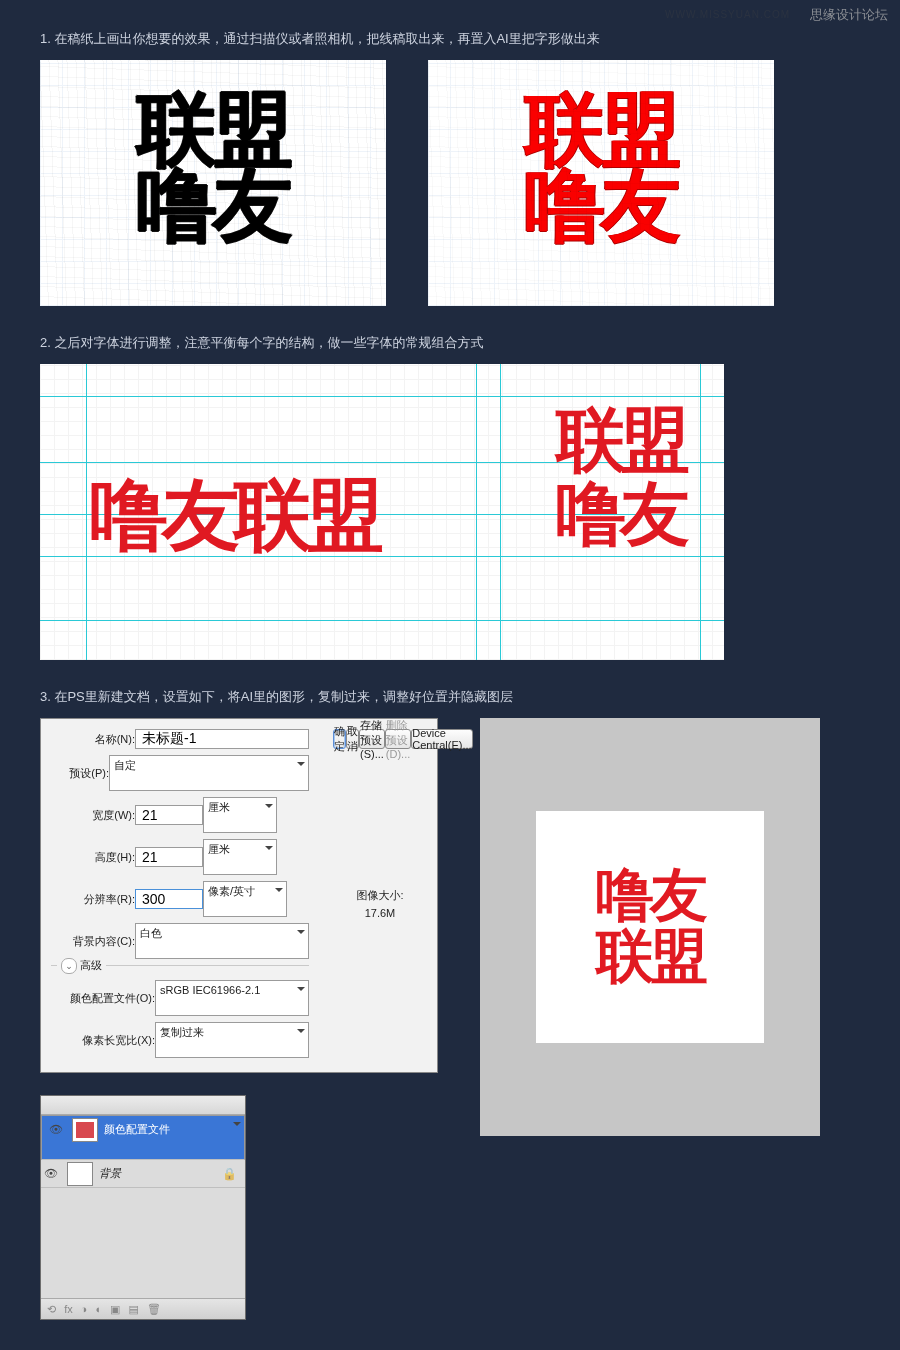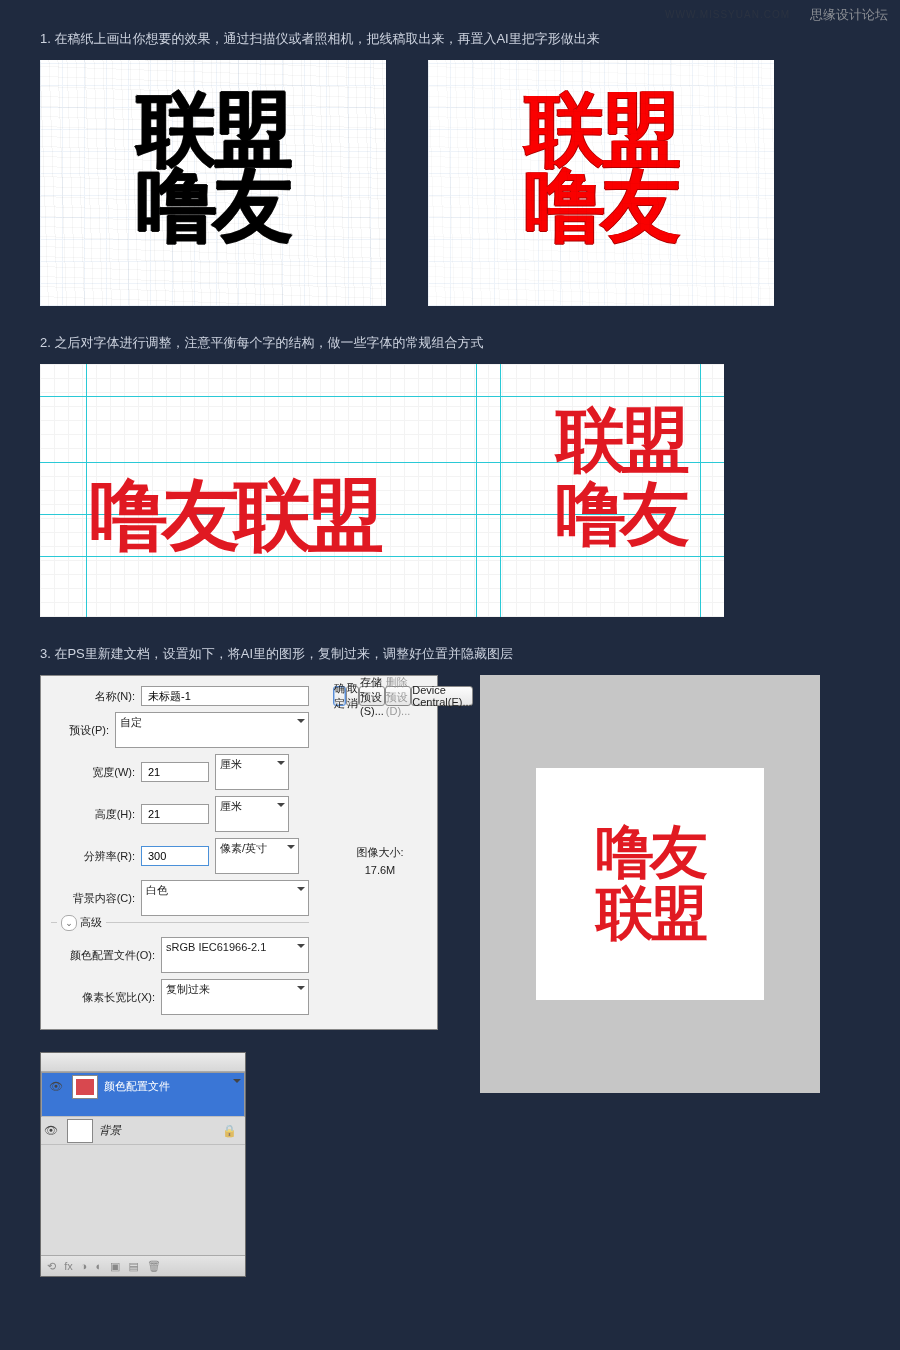--- a/index.html
+++ b/index.html
@@ -15,35 +15,35 @@
  repeating-linear-gradient(90deg,#eef3f9 0,#eef3f9 1px,transparent 1px,transparent 22px),
  repeating-linear-gradient(0deg,#eef3f9 0,#eef3f9 1px,transparent 1px,transparent 22px),#fff}
 .sketch-chars{position:absolute;left:60px;top:30px;right:60px;bottom:40px;font-weight:900;font-family:"SimHei","Microsoft YaHei";line-height:1;text-align:center;letter-spacing:-4px;
 filter:blur(.3px) contrast(1.4)}
 .sketch-chars .row{font-size:80px;margin-bottom:-4px}
 .sketch-bw{color:#1a1a1a;text-shadow:1px 0 0 #333,-1px 0 0 #333,0 1px 0 #333,0 -1px 0 #333}
 .sketch-red{color:#d71920;text-shadow:1px 0 0 #a3141a,-1px 0 0 #a3141a,0 1px 0 #a3141a}
 .scribble{position:absolute;inset:0;pointer-events:none;opacity:.55;background:
 repeating-linear-gradient(88deg,transparent 0 8px,rgba(0,0,0,.07) 8px 9px),
 repeating-linear-gradient(2deg,transparent 0 9px,rgba(0,0,0,.06) 9px 10px)}
-.wide{width:684px;height:253px;background:#fff;position:relative;overflow:hidden}
+.wide{width:684px;height:296px;background:#fff;position:relative;overflow:hidden}
 .wide .grid{position:absolute;inset:0;background:
 repeating-linear-gradient(90deg,#f3f3f3 0,#f3f3f3 1px,transparent 1px,transparent 14px),
 repeating-linear-gradient(0deg,#f3f3f3 0,#f3f3f3 1px,transparent 1px,transparent 14px),#fff}
 .wide .guide{position:absolute;background:#2ac9d6}
 .gv{width:1px;height:100%}.gh{height:1px;width:100%}
 .wtype{position:absolute;color:#e01922;font-family:"SimHei","Microsoft YaHei";font-weight:900}
 .wtype.a{left:50px;top:100px;font-size:78px;letter-spacing:-6px}
 .wtype.b{right:40px;top:40px;font-size:70px;letter-spacing:-6px;line-height:1.05}
 .panelrow{display:flex;gap:42px;align-items:flex-start}
 .dlg{width:376px;background:#f2f2f2;border:1px solid #888;position:relative;font-size:11px;color:#222;padding:10px 10px 8px 10px}
-.dlg-row{display:flex;align-items:center;margin-bottom:6px;gap:6px}
+.dlg-row{display:flex;align-items:center;margin-bottom:6px;}
 .lbl{width:84px;text-align:right}
 .inp{background:#fff;border:1px solid #9b9b9b;height:18px;padding:0 4px;display:flex;align-items:center;min-width:0}
-.inp input{border:0;outline:0;font-size:11px;width:100%;background:transparent}
+.inp input{border:0;outline:0;font-size:14px;width:100%;background:transparent}
 .sel{position:relative;background:#fff;border:1px solid #9b9b9b;height:18px;padding:0 16px 16px 4px;display:flex;align-items:center;min-width:0}
 .sel::after{content:"";position:absolute;right:3px;top:6px;border:4px solid transparent;border-top-color:#444}
 .btns{position:absolute;right:10px;top:10px;width:94px;display:flex;flex-direction:row;gap:0}
 .btn{background:linear-gradient(#fdfdfd,#e6e6e6);border:1px solid #8a8a8a;border-radius:3px;height:18px;font-size:11px;display:flex;align-items:center;justify-content:center}
 .btn.primary{border-color:#5b8dd6;box-shadow:0 0 0 1px #a9c8ef inset}
 .sep{border-top:1px solid #c9c9c9;margin:6px 0 6px 0;position:relative}
 .sep .tag{position:absolute;left:6px;top:-8px;background:#f2f2f2;padding:0 4px;font-size:11px}
 .chev{display:inline-flex;align-items:center;justify-content:center;width:14px;height:14px;border:1px solid #aaa;border-radius:7px;background:#fff;font-size:9px;color:#666}
 .imgsize{position:absolute;right:10px;top:168px;width:94px;font-size:11px;text-align:center;line-height:1.6}
 .graycard{width:340px;height:418px;background:#c6c6c6;display:flex;align-items:center;justify-content:center}

